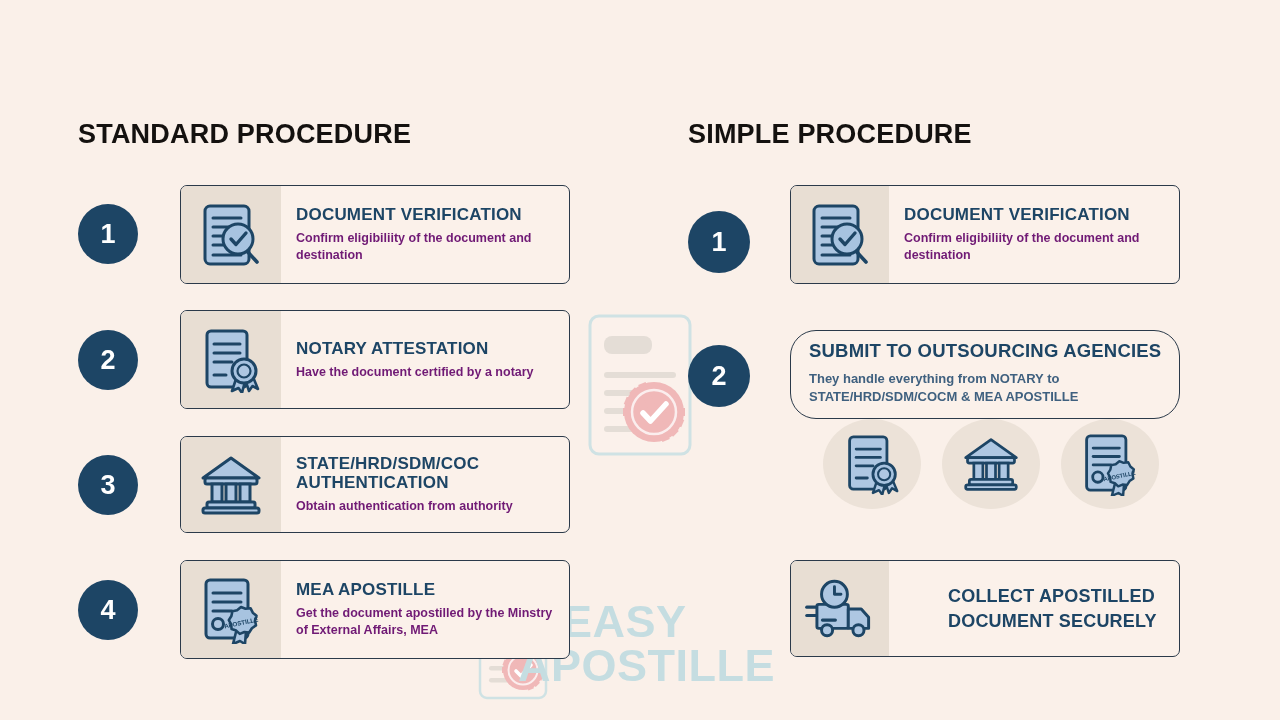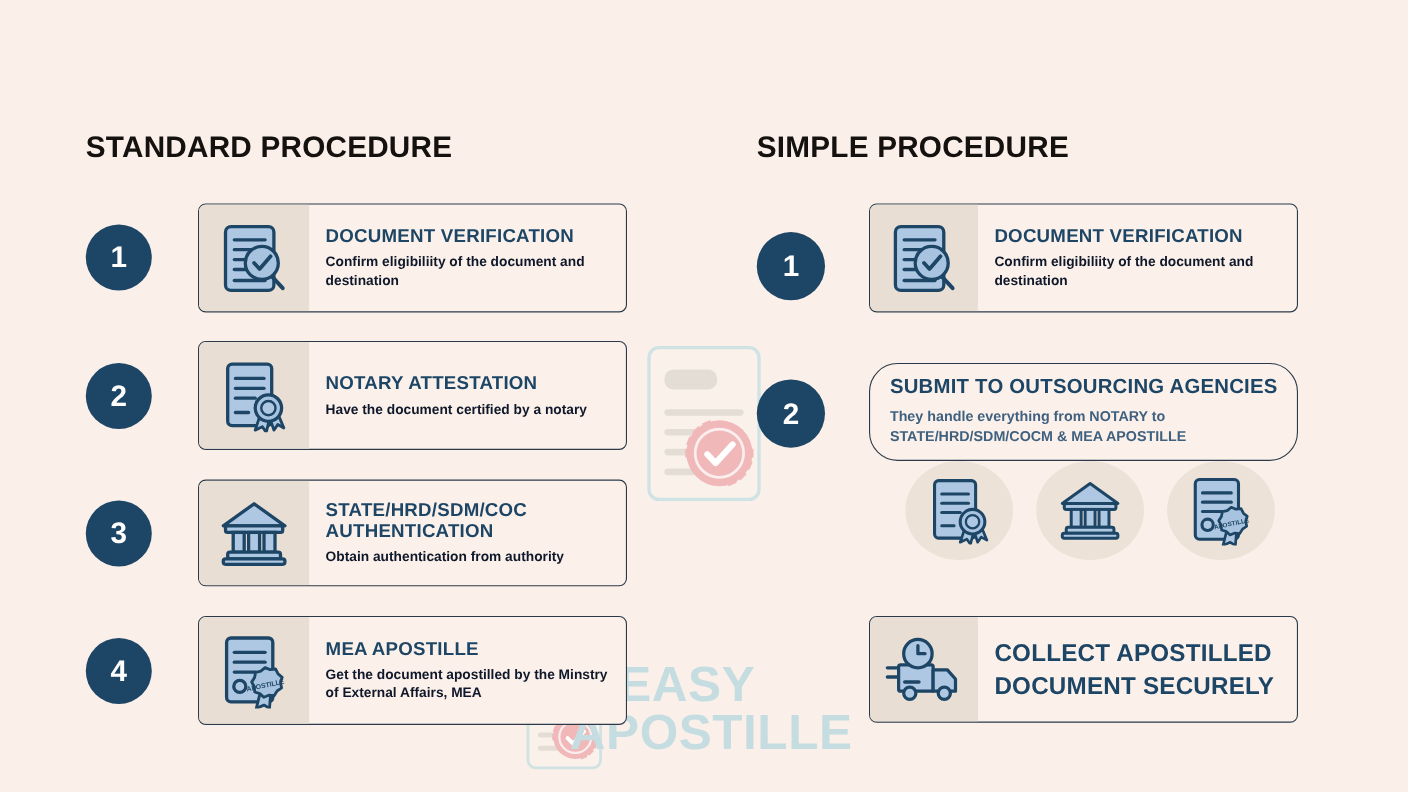--- a/index.html
+++ b/index.html
@@ -41,31 +41,31 @@
   .iconpanel{
     flex:0 0 auto;background:#e8ded3;display:flex;
     align-items:center;justify-content:center;
   }
   .cardbody{flex:1 1 auto;display:flex;flex-direction:column;justify-content:center;}
   .card-title{
     font-size:17px;font-weight:bold;color:#1d4565;letter-spacing:.2px;
     line-height:1.12;
   }
   .card-sub{
-    font-size:12.5px;font-weight:bold;color:#0f172a;line-height:1.35;margin-top:6px;
+    font-size:12.5px;font-weight:bold;color:#701a75;line-height:1.35;margin-top:6px;
   }
   .card.notext-pad .cardbody{padding-left:15px;padding-right:10px;}
 
   
   .card.wide .cardbody{padding:13px 16px 14px 18px;}
   .card.wide .card-title{font-size:18.5px;}
   .card.wide .card-sub{font-size:13px;color:#3f607f;margin-top:8px;line-height:1.4;}
 
   
-  .card.collect .card-title{font-size:22px;line-height:1.35;}
+  .card.collect .card-title{font-size:18px;line-height:1.35;margin-left:44px;}
 
   
   .iconcircle{
     position:absolute;border-radius:50%;background:#ece2d8;
     display:flex;align-items:center;justify-content:center;z-index:3;
   }
 
   
   .wm-doc{position:absolute;z-index:1;}
   .wm-text{

